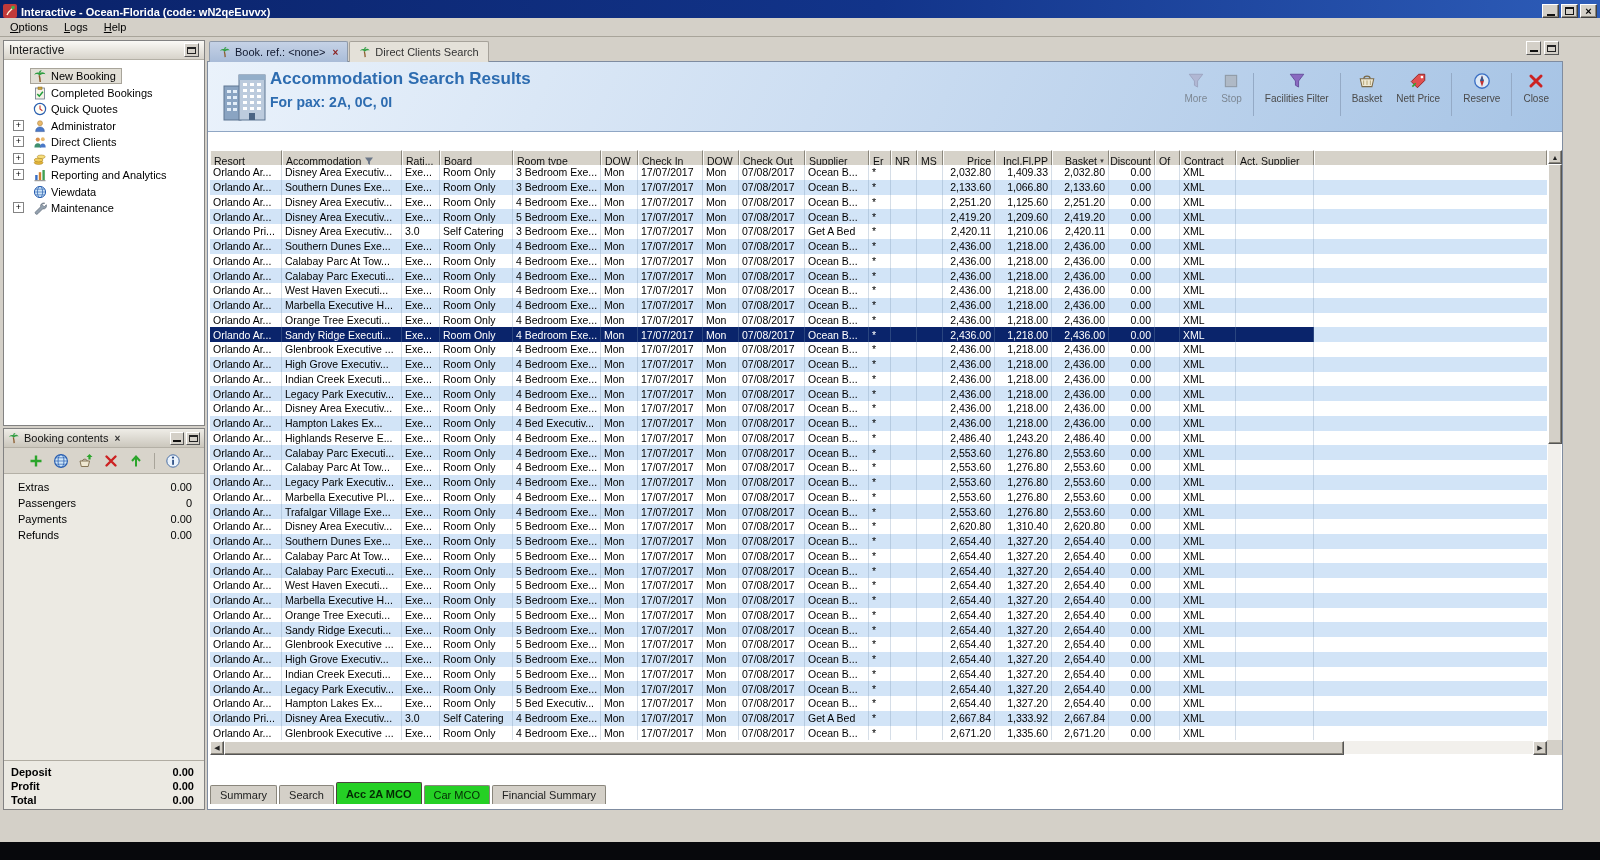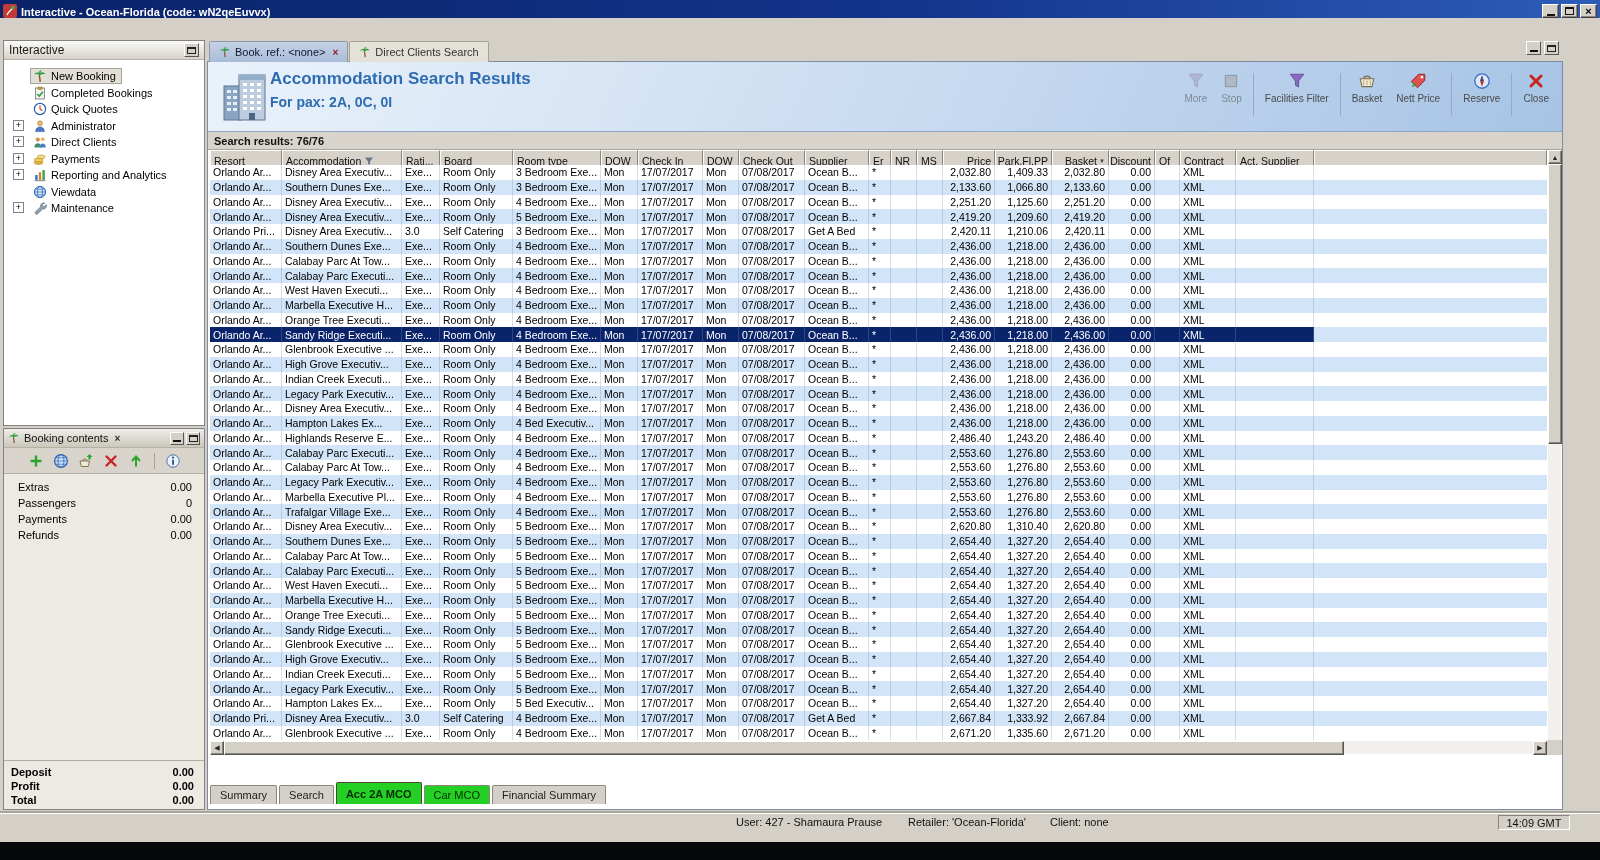--- a/index.html
+++ b/index.html
@@ -135,20 +135,25 @@
         <span class="gl-min"></span>
       </span>
     <span class="winbtn">
         <span class="gl-max"></span>
       </span>
     <span class="winbtn">
         <span class="gl-x">×</span>
       </span>
   </div>
 
+  <div class="menubar">
+      <div class="menu-item">Options</div>
+      <div class="menu-item">Logs</div>
+      <div class="menu-item">Help</div>
+    </div>
 
   <div class="panel-int">
     <div class="p-header">
       <span>Interactive</span>
       <span class="sp"></span>
       <span class="mini-btn">
           <span class="gl-win"></span>
         </span>
     </div>
     <div class="tree">
@@ -462,23 +467,20 @@
           </div>
           <span class="tsep"></span>
           <div class="tbtn">
             <span class="ig"><svg viewBox="0 0 16 16">
                 <path d="M3.5 3.5 L12.5 12.5 M12.5 3.5 L3.5 12.5" stroke="#cc2222" stroke-width="2.6" stroke-linecap="round"></path>
               </svg></span>
             <span class="lb">Close</span>
           </div>
         </div>
     </div>
-    <div class="resultsbar">
-      <span>Search results: 76/76</span>
-    </div>
 
     <div class="ghead">
         <div class="hc" style="flex: 0 0 72px; width: 72px;">
           <span>Resort</span>
         </div>
         <div class="hc" style="flex: 0 0 120px; width: 120px;">
           <span>Accommodation</span>
           <span class="hfilter"><svg viewBox="0 0 10 10">
               <path d="M1 1.5 h8 L6 5.5 v3.4 L4 7.6 V5.5 Z" fill="#6a7688"></path>
             </svg></span>
@@ -513,21 +515,21 @@
         <div class="hc" style="flex: 0 0 26px; width: 26px;">
           <span>NR</span>
         </div>
         <div class="hc" style="flex: 0 0 26px; width: 26px;">
           <span>MS</span>
         </div>
         <div class="hc r" style="flex: 0 0 52px; width: 52px;">
           <span>Price</span>
         </div>
         <div class="hc r" style="flex: 0 0 57px; width: 57px;">
-          <span>Park.Fl.PP</span>
+          <span>Incl.Fl.PP</span>
         </div>
         <div class="hc r" style="flex: 0 0 57px; width: 57px;">
           <span>Basket</span>
           <span class="hsort">▼</span>
         </div>
         <div class="hc r" style="flex: 0 0 46px; width: 46px;">
           <span>Discount</span>
         </div>
         <div class="hc" style="flex: 0 0 25px; width: 25px;">
           <span>Of</span>
@@ -1455,21 +1457,15 @@
 
     <div class="btabs">
         <div class="btab">Summary</div>
         <div class="btab">Search</div>
         <div class="btab green active">Acc 2A MCO</div>
         <div class="btab green">Car MCO</div>
         <div class="btab">Financial Summary</div>
       </div>
   </div>
 
-  <div class="statusbar">
-    <span class="st-user">User: 427 - Shamaura Prause</span>
-    <span class="st-ret">Retailer: 'Ocean-Florida'</span>
-    <span class="st-cli">Client: none</span>
-    <span class="st-time">14:09 GMT</span>
-  </div>
 </div>
 
 <div class="desktop"></div>
 
 </body></html>

